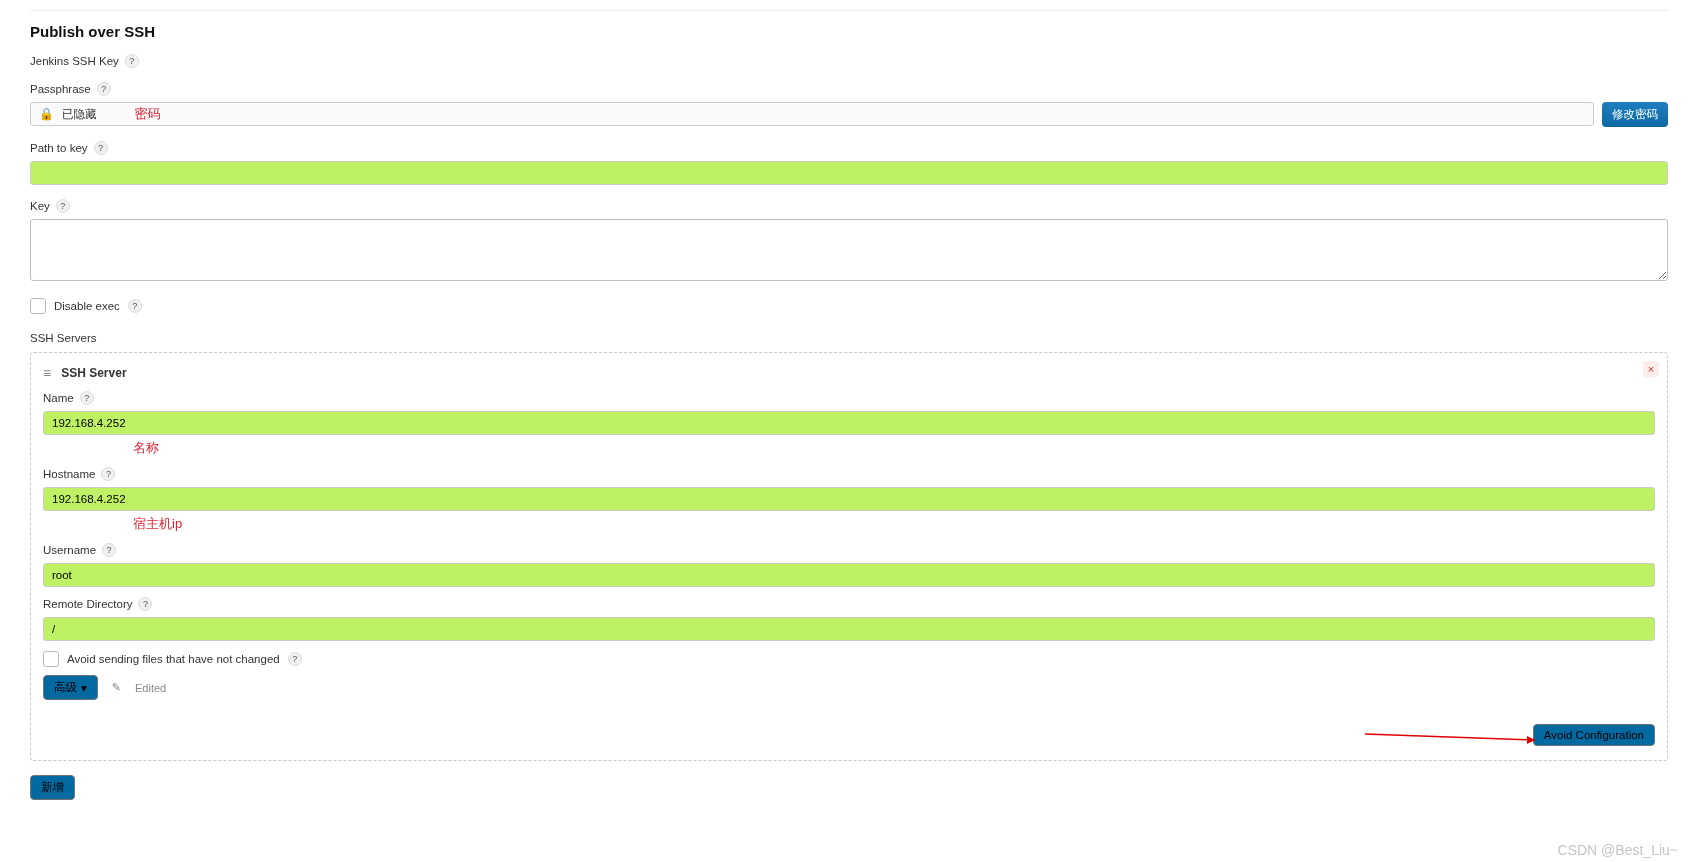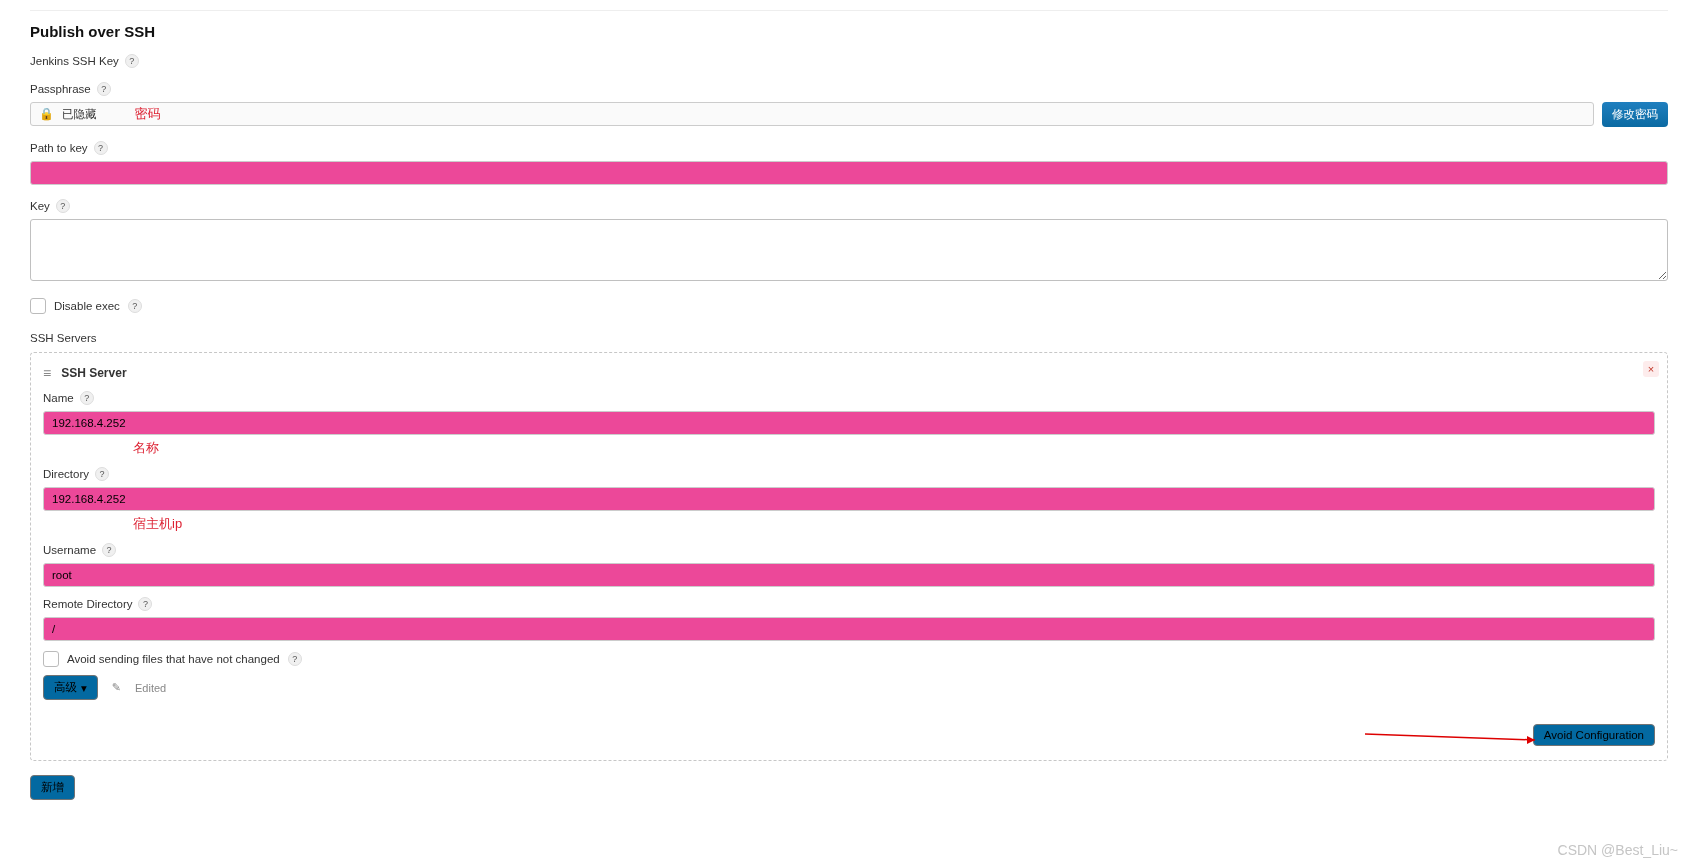--- a/index.html
+++ b/index.html
@@ -1,21 +1,21 @@
 <!DOCTYPE html>
 <html><head>
 <meta charset="utf-8">
 <style>
   * { box-sizing: border-box; margin: 0; padding: 0; }
   body { font-family: Arial, "Helvetica Neue", Helvetica, sans-serif; font-size: 12px; color: #333; background: #fff; padding: 10px 30px 40px 30px; }
   .section-title { font-size: 15px; font-weight: 700; color: #111; margin-bottom: 14px; }
   .field-group { margin-bottom: 14px; }
   .field-label-row { display: flex; align-items: center; gap: 6px; margin-bottom: 6px; font-size: 11.5px; color: #333; }
   .help-icon { display: inline-flex; align-items: center; justify-content: center; width: 14px; height: 14px; border-radius: 50%; background: #f0f0f0; color: #555; font-size: 9px; border: 1px solid #ddd; cursor: pointer; }
-  input[type=text].text-input, .passphrase-box { width: 100%; height: 24px; padding: 3px 8px; font-size: 11.5px; border: 1px solid #ccc; border-radius: 3px; background: #ec4899; }
+  input[type=text].text-input, .passphrase-box { width: 100%; height: 24px; padding: 3px 8px; font-size: 11.5px; border: 1px solid #ccc; border-radius: 3px; background: #bef264; }
   .passphrase-row { display: flex; gap: 8px; align-items: stretch; }
   .passphrase-box { flex: 1; display: flex; align-items: center; gap: 8px; background: #fafafa; }
   .lock-icon { font-size: 12px; color: #555; }
   .btn-primary { background: #0b6aa2; background: linear-gradient(#1f7fbf,#0b6aa2); color: #fff; border: none; border-radius: 4px; padding: 5px 10px; font-size: 11.5px; cursor: pointer; white-space: nowrap; }
   .btn-small { background: #0369a1; border: 1px solid #737373; border-radius: 4px; padding: 4px 10px; font-size: 11.5px; cursor: pointer; display: inline-flex; align-items: center; gap: 4px; }
   .textarea-key { width: 100%; height: 62px; border: 1px solid #c0c0c0; border-radius: 3px; padding: 6px; font-size: 12px; resize: both; }
   .chk-row { display: flex; align-items: center; gap: 8px; margin-top: 6px; }
   .chk { width: 16px; height: 16px; border: 1px solid #bbb; border-radius: 3px; background: #fff; cursor: pointer; }
   .sub-label { font-size: 11.5px; color: #333; }
   .servers-box { border: 1px dashed #c7c7c7; border-radius: 4px; padding: 12px 12px 14px 12px; background: #fff; position: relative; }
@@ -108,21 +108,21 @@
         <span class="help-icon">?</span>
       </div>
       <input type="text" class="text-input" value="192.168.4.252" style="">
       <div class="row-after-input">
           <span class="note-red" style="margin-left:90px">名称</span>
         </div>
     </div>
 
     <div class="server-field">
       <div class="field-label-row">
-        <span>Directory</span>
+        <span>Hostname</span>
         <span class="help-icon">?</span>
       </div>
       <input type="text" class="text-input" value="192.168.4.252" style="">
       <div class="row-after-input">
           <span class="note-red" style="margin-left:90px">宿主机ip</span>
         </div>
     </div>
 
     <div class="server-field">
       <div class="field-label-row">

